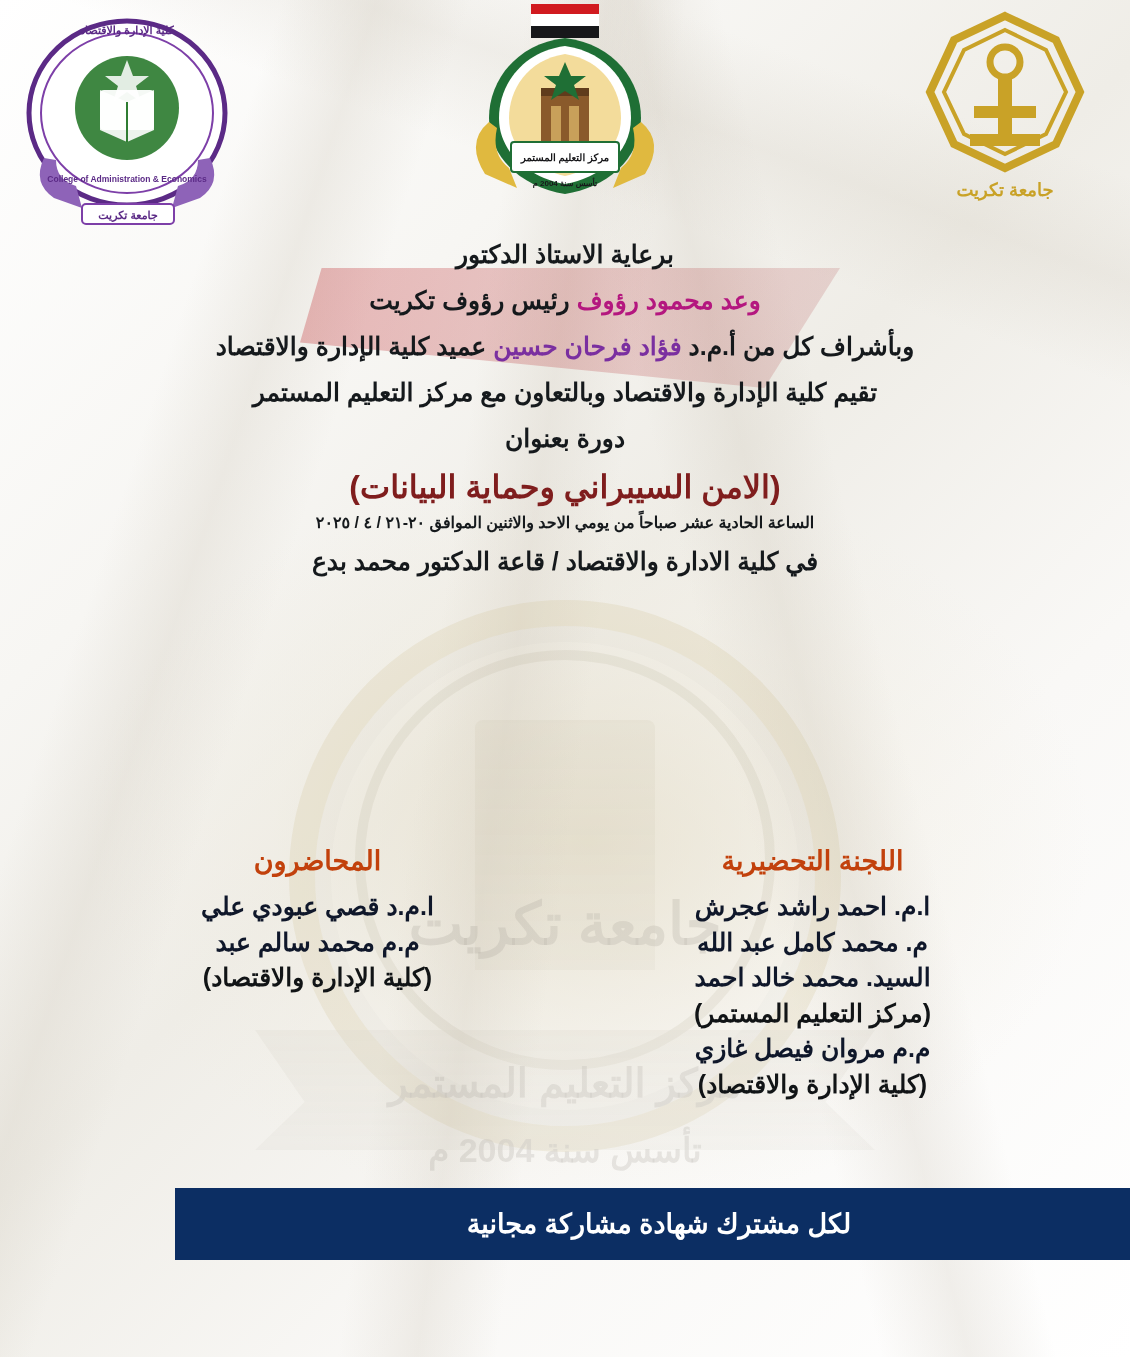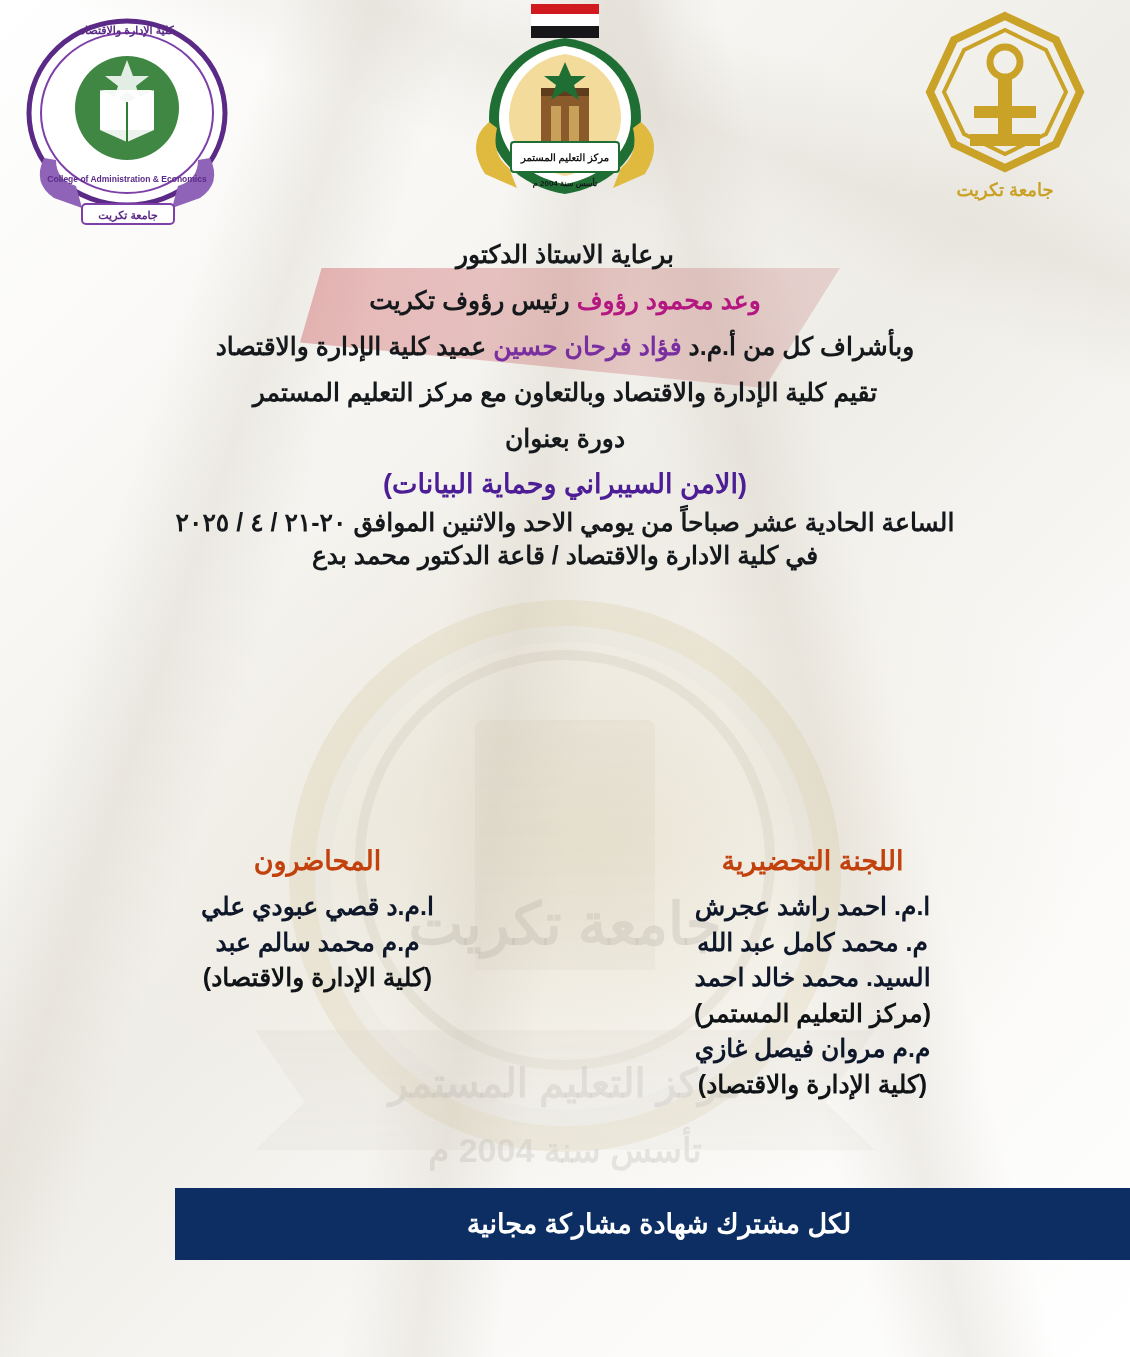--- a/index.html
+++ b/index.html
@@ -134,28 +134,28 @@
     margin: 0 0 13px 0;
     font-size: 25px;
     font-weight: bold;
     color: #15191c;
     line-height: 1.32;
     letter-spacing: 0.2px;
   }
   .nm-pink  { color: #b4177f; }
   .nm-purple{ color: #7a2fa0; }
   .title-course {
-    color: #4c1d95;
-    font-size: 27px;
+    color: #7f1d1d;
+    font-size: 32px;
     font-weight: bold;
     margin: 2px 0 6px 0;
   }
   .line.when {
-    font-size: 25px;
-    margin-bottom: 0;
+    font-size: 16px;
+    margin-bottom: 12px;
   }
   .line.where {
     font-size: 25px;
     margin-bottom: 0;
   }
 
   
   .columns {
     position: absolute;
     top: 845px;

